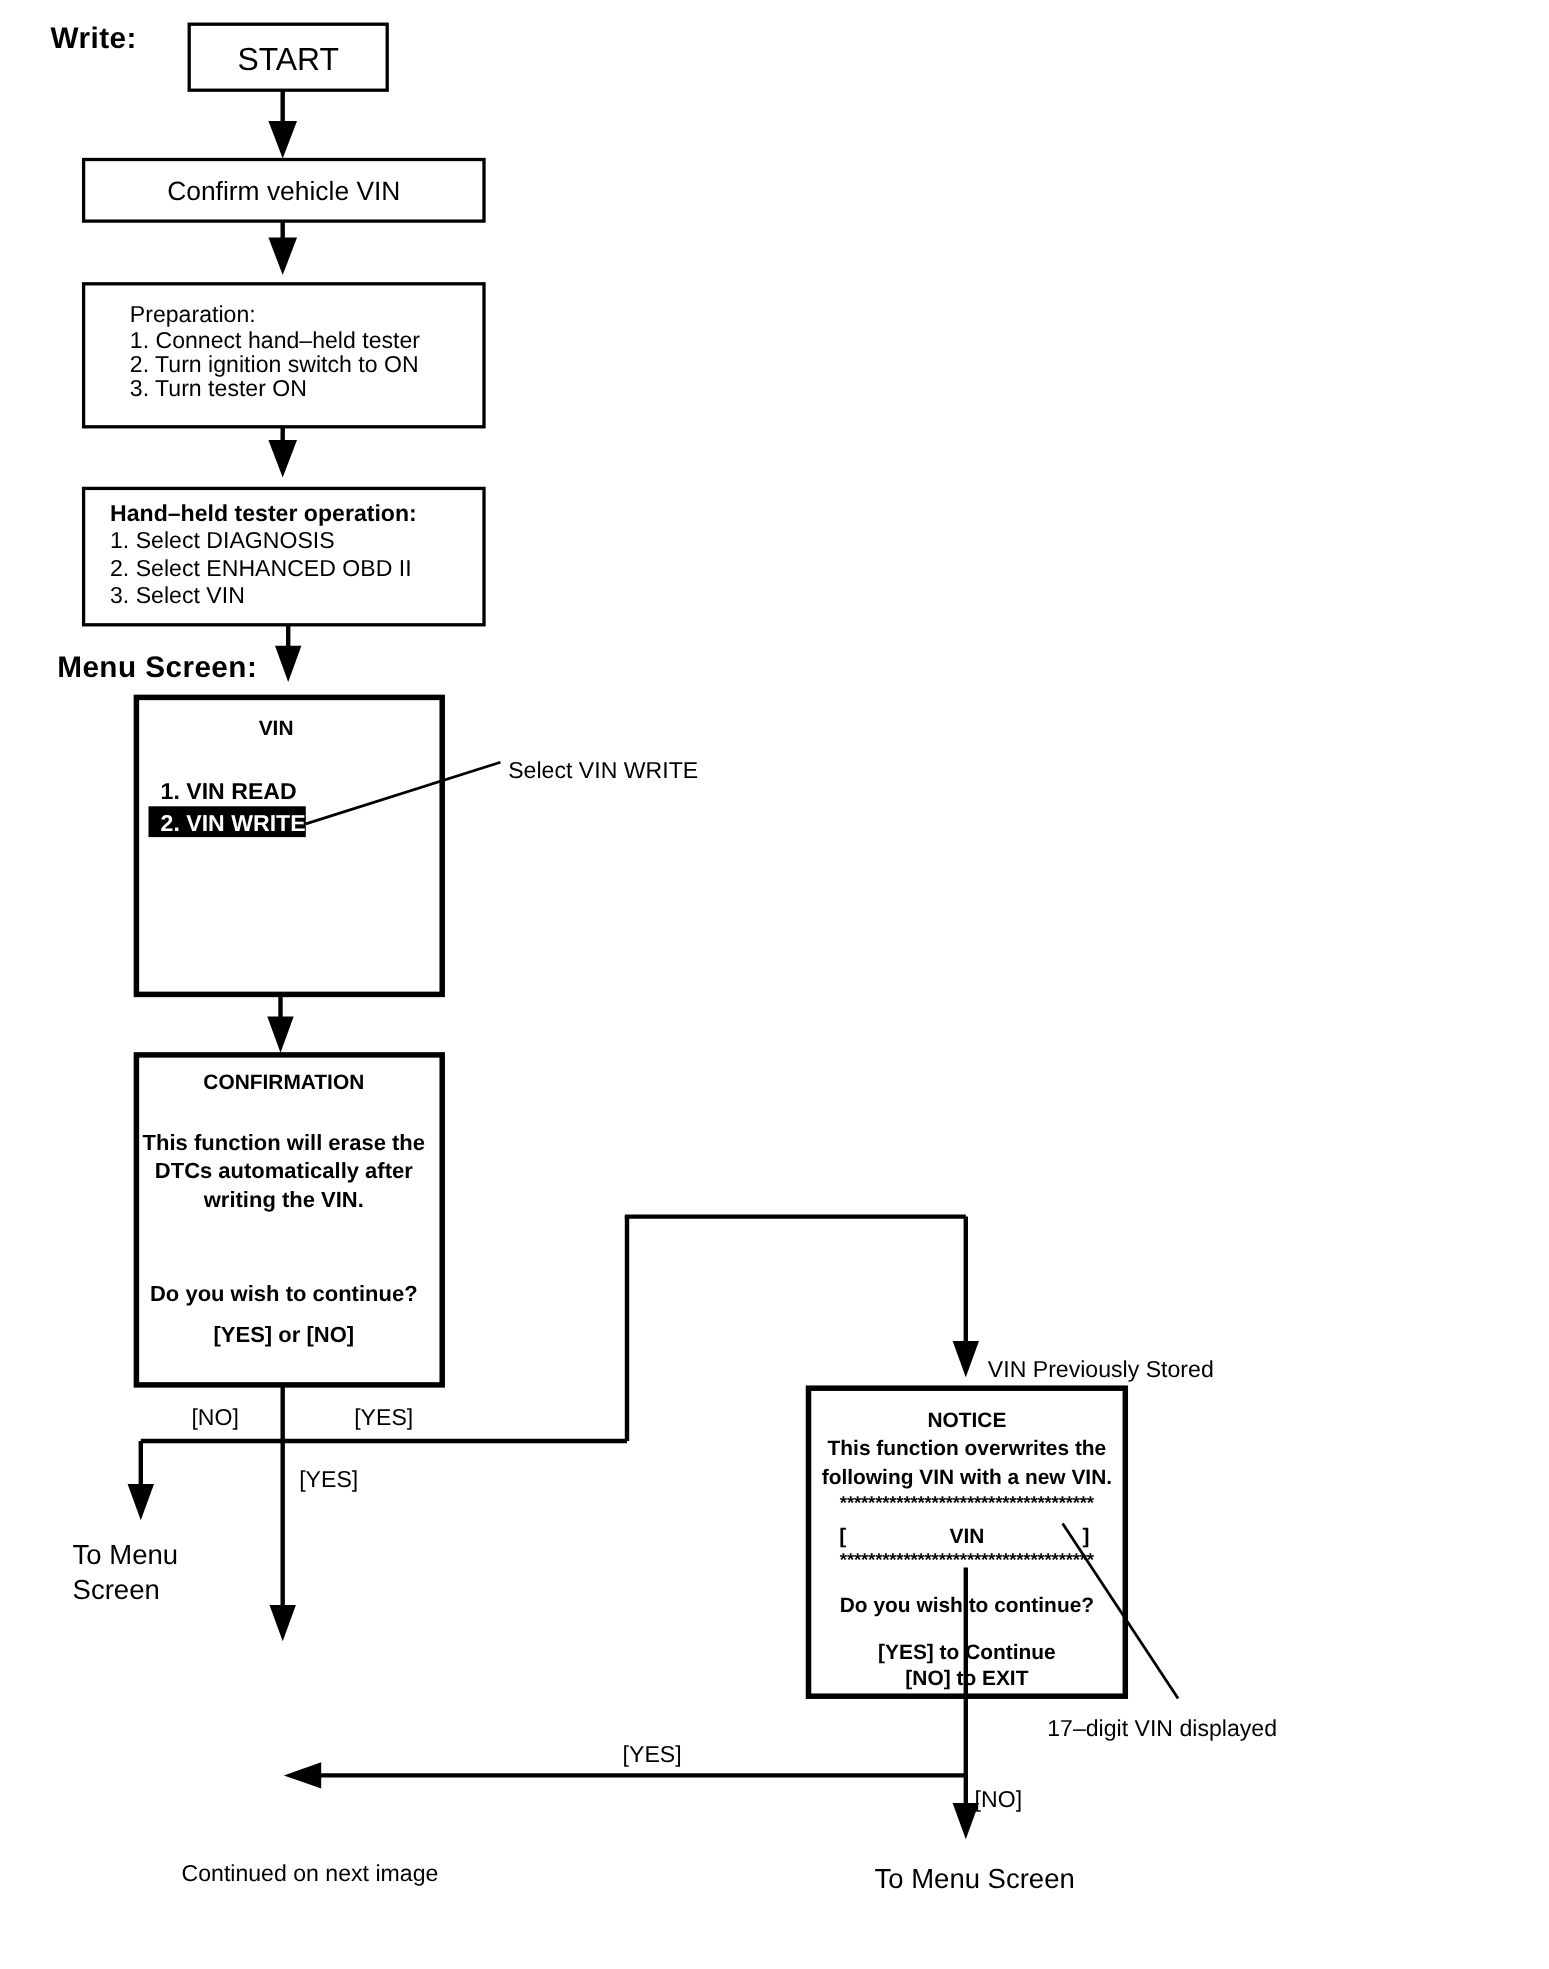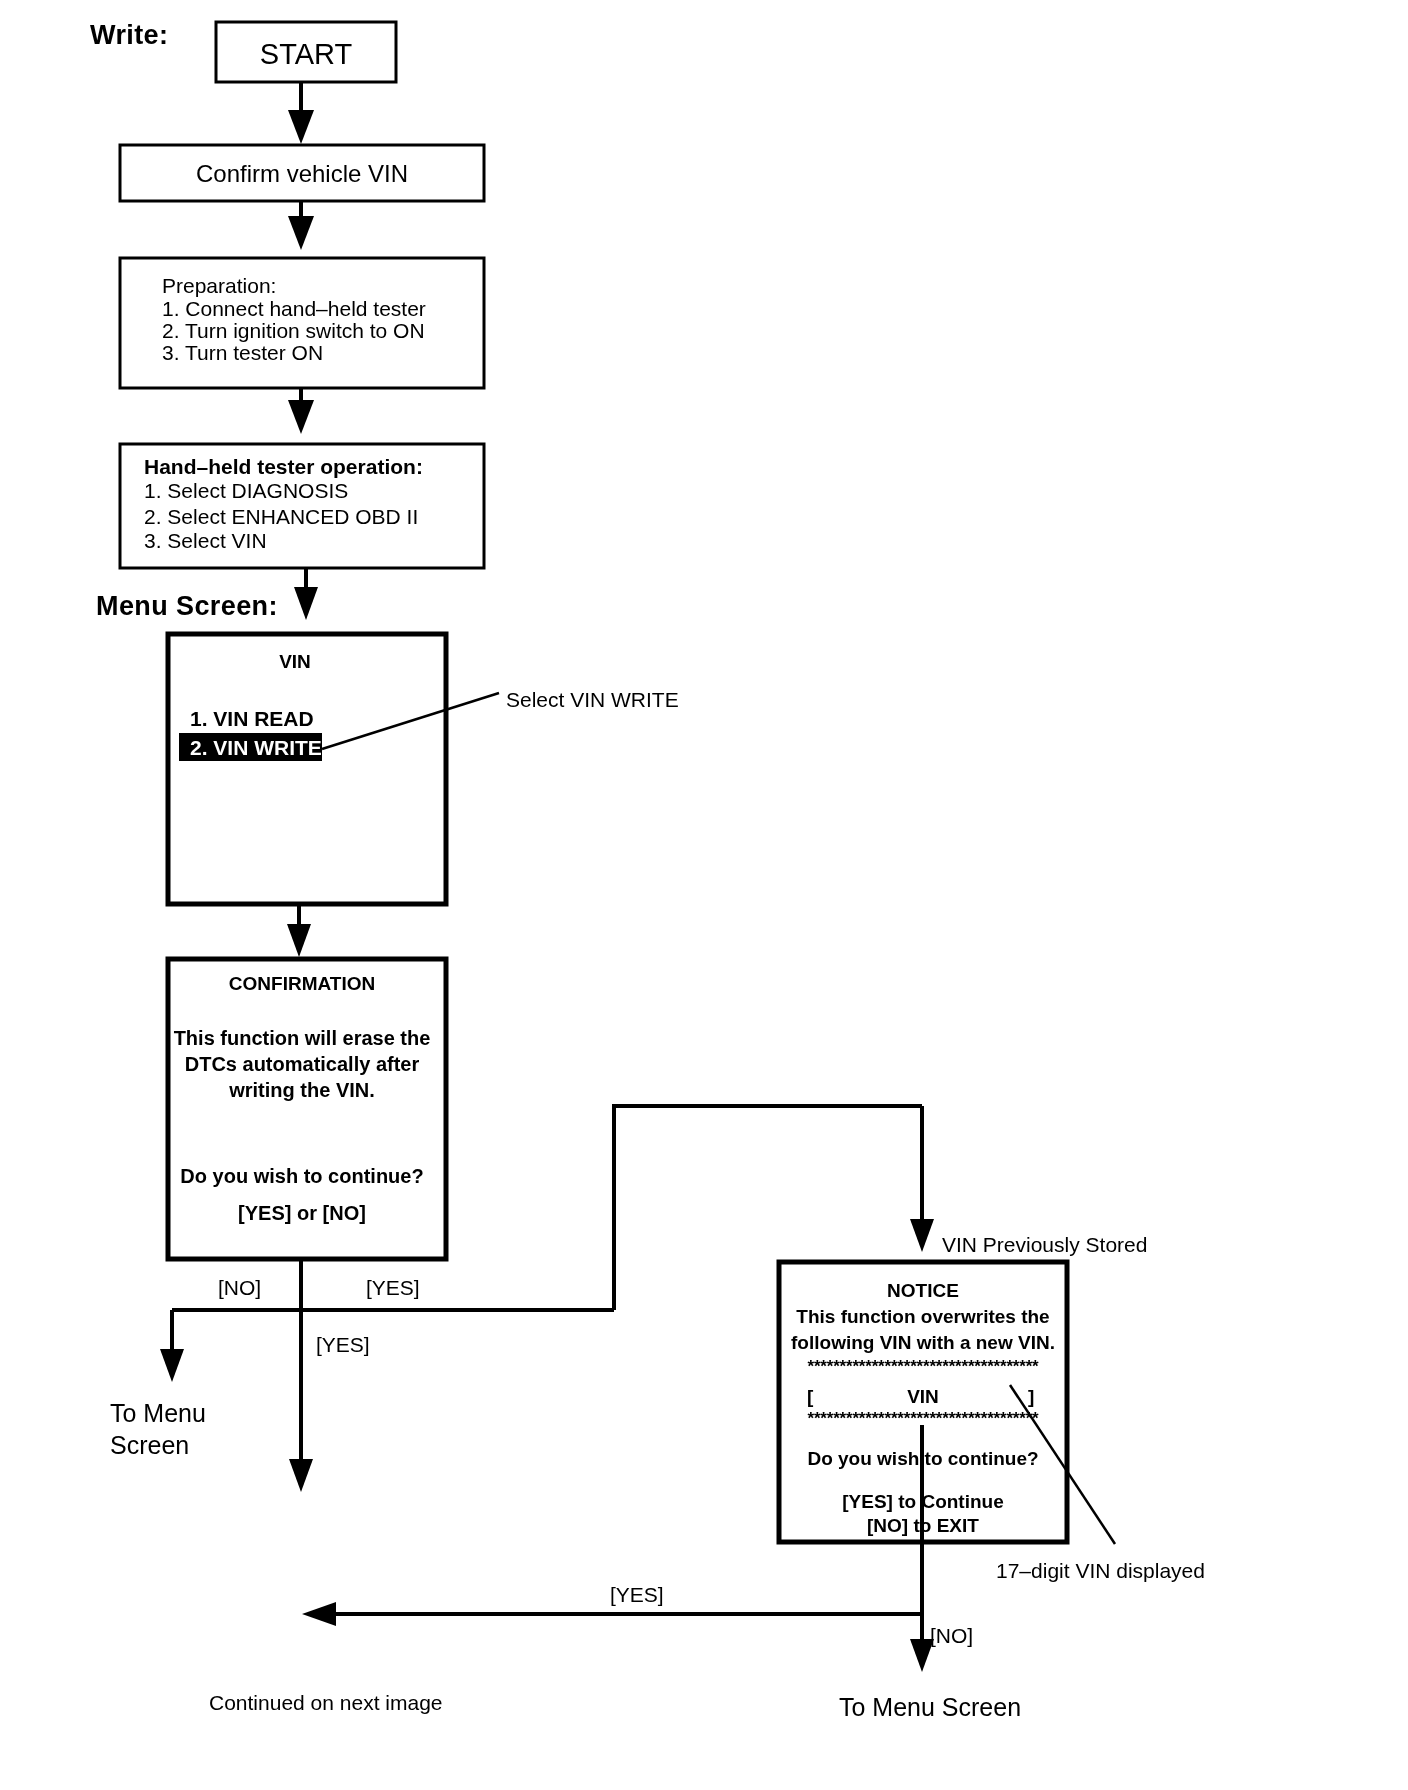--- a/index.html
+++ b/index.html
@@ -14,21 +14,20 @@
     color: #000000;
     position: relative;
     overflow: hidden;
   }
   #chart-root {
     position: absolute;
     left: 0;
     top: 0;
     width: 1188px;
     height: 1790px;
-    padding-left: 44px;
   }
   svg { display: block; }
 
   
   .t { font-family: "Liberation Sans", sans-serif; fill: #000; }
   .section-head {
     font-size: 27px;
     font-weight: bold;
     letter-spacing: 0.4px;
   }

